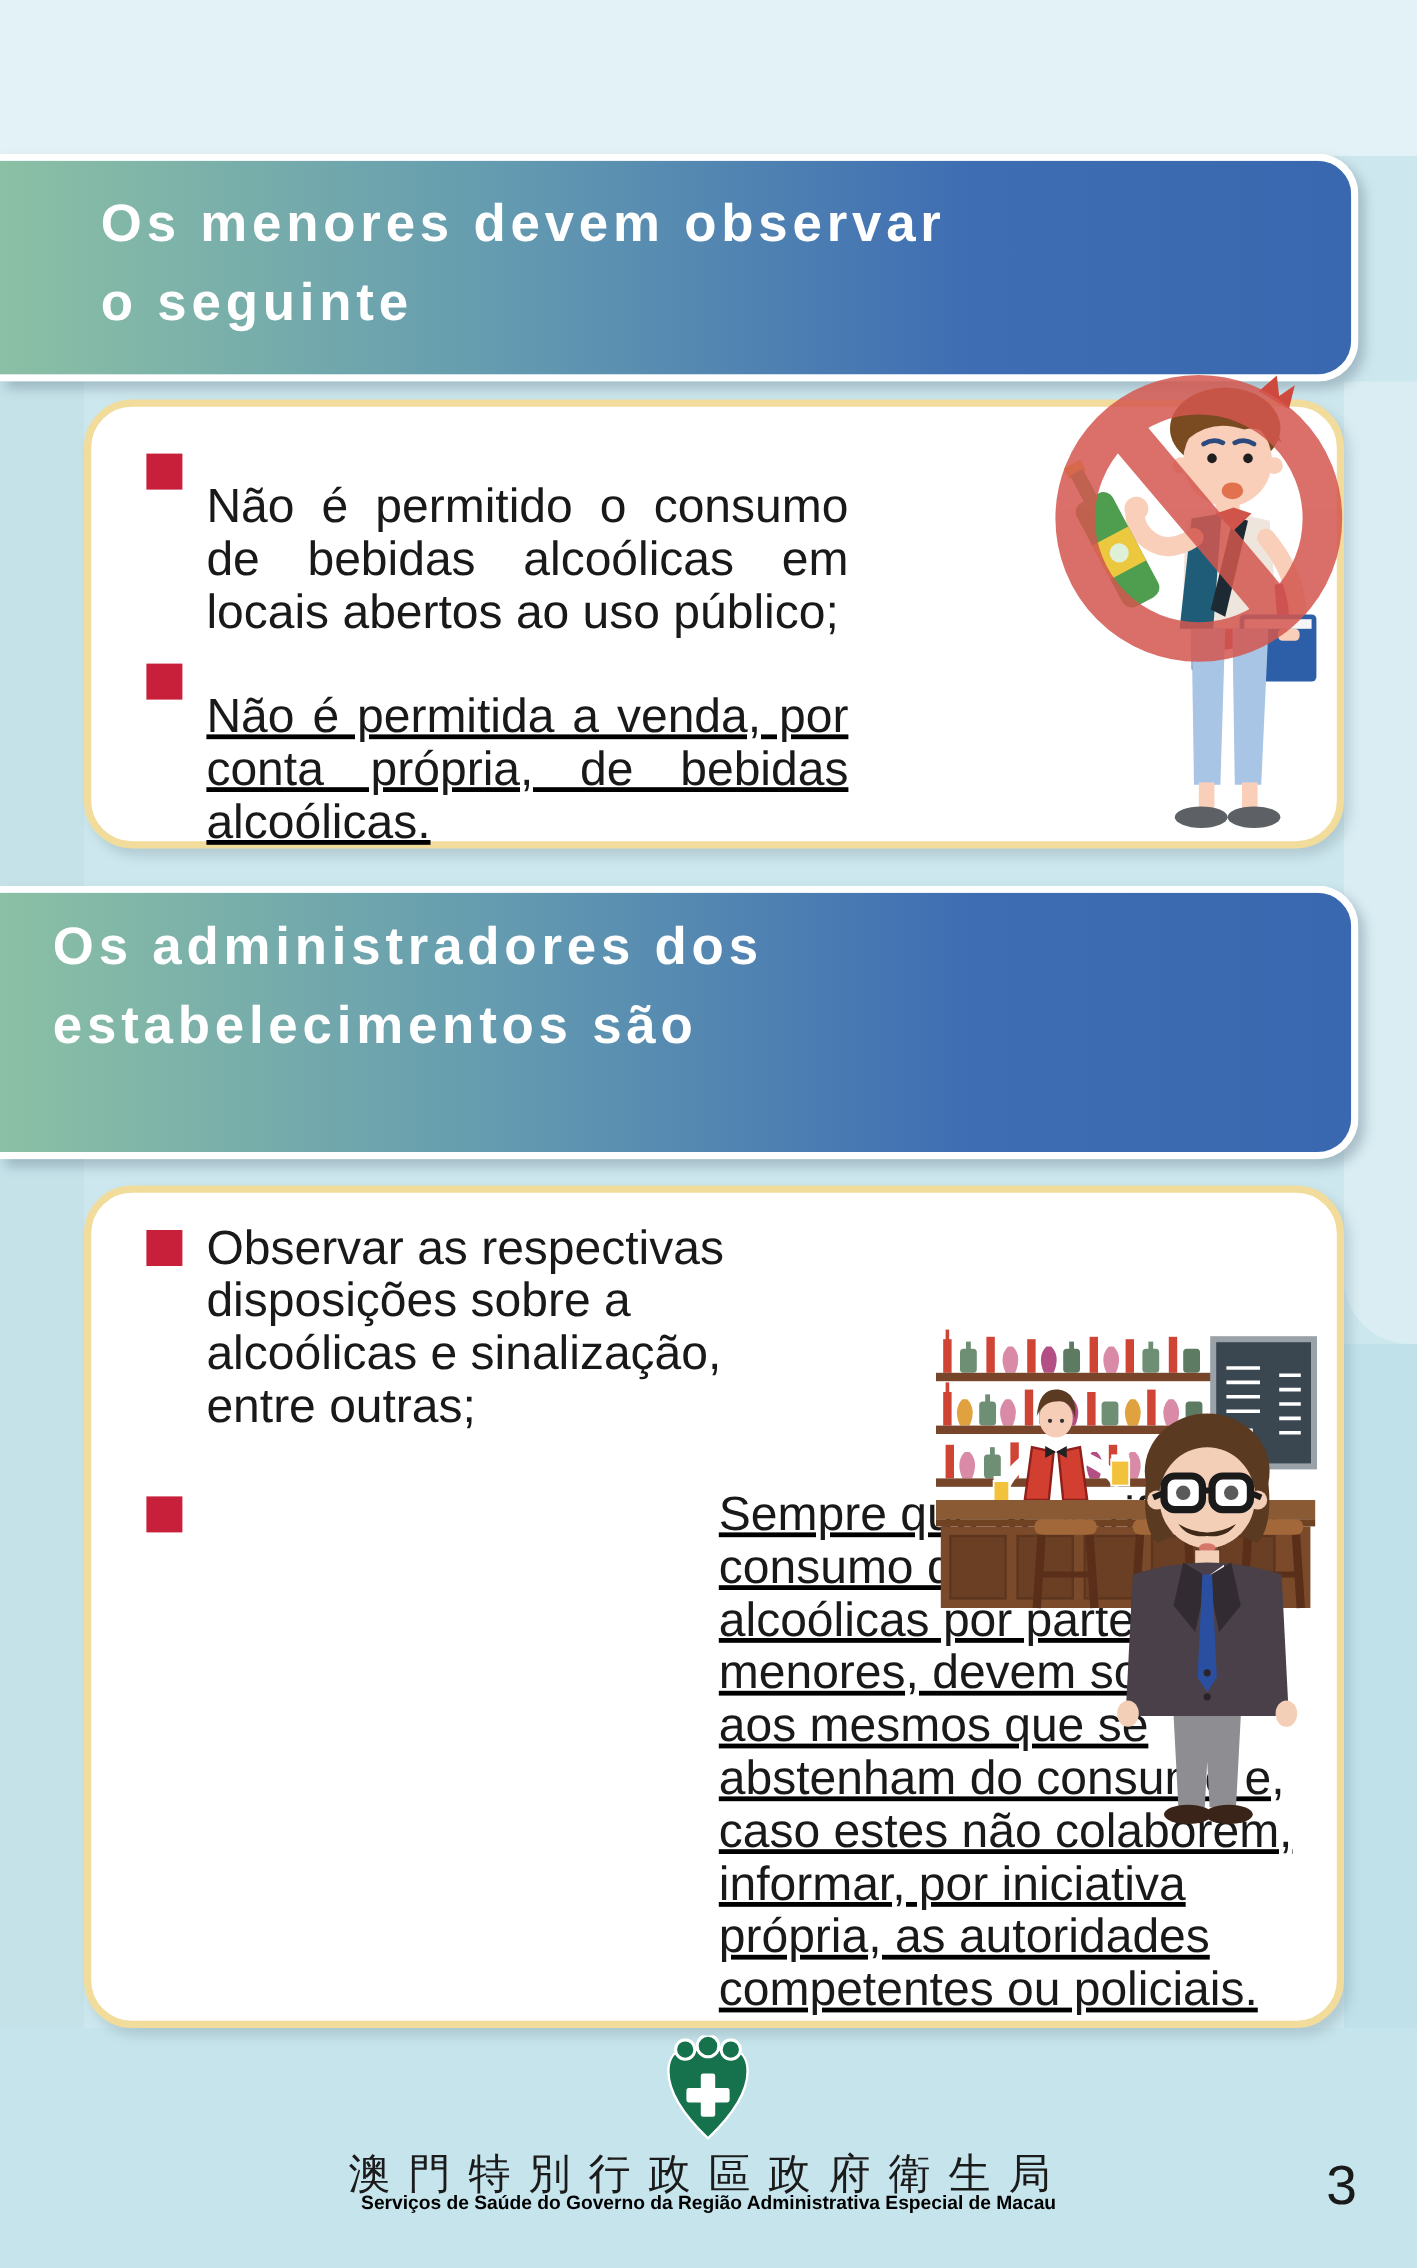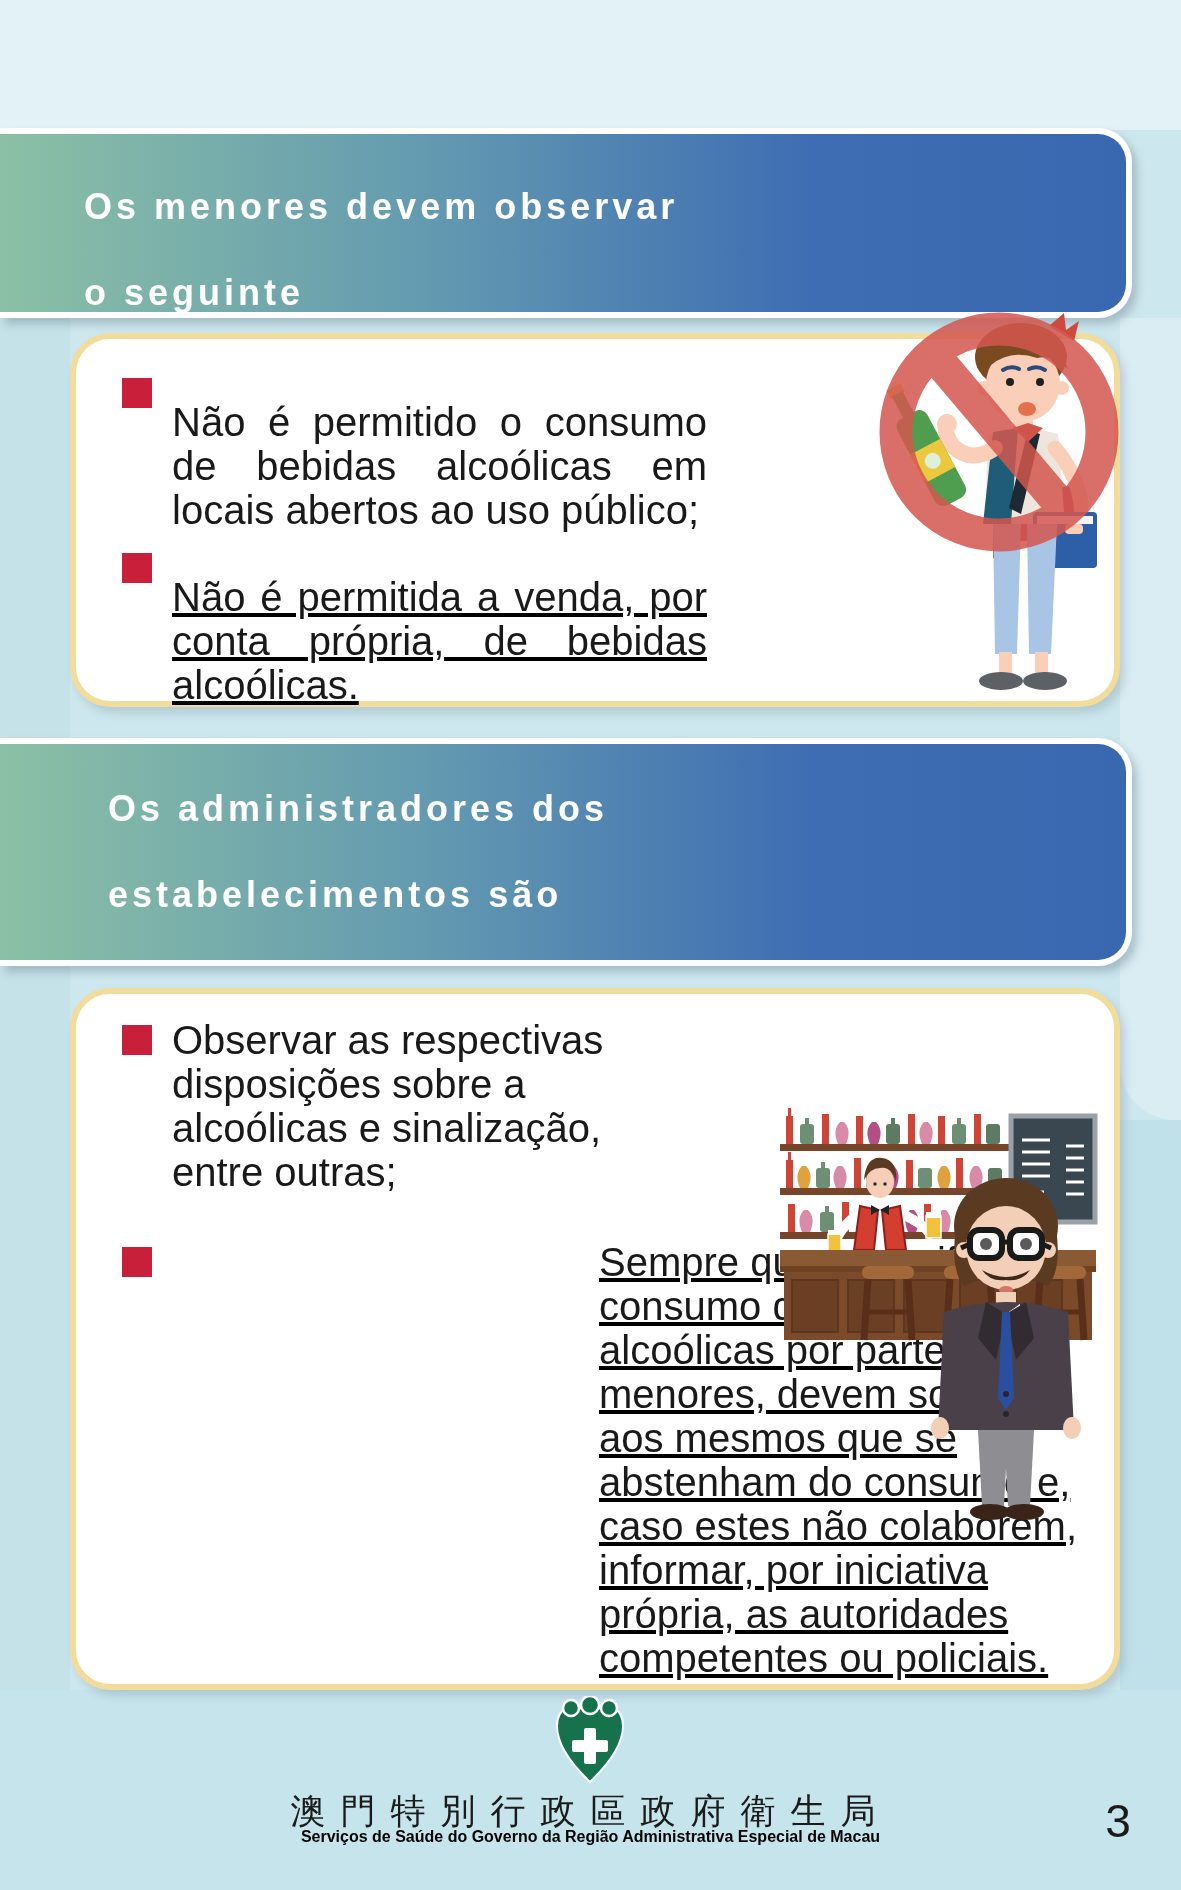--- a/index.html
+++ b/index.html
@@ -11,23 +11,23 @@
   .bg-left{left:0;top:318px;width:70px;height:1372px;background:#c5e2e9;}
   .bg-right-light{left:1120px;top:318px;width:61px;height:802px;background:#d9edf3;border-bottom-left-radius:55px;}
   .bg-right-dark{left:1120px;top:1120px;width:61px;height:570px;background:#c0e1ea;}
   .bg-footer{left:0;top:1690px;width:1181px;height:200px;background:#c6e4ec;}
   
   .banner{left:0;box-sizing:border-box;border:6px solid #fff;border-left:none;
           border-radius:0 34px 34px 0;
           background:linear-gradient(90deg,#8bc0a5 0%,#639ab0 38%,#3e6db3 72%,#3a68b0 100%);
           box-shadow:5px 6px 9px rgba(96,118,134,.38);
           color:#fff;font-weight:bold;letter-spacing:4px;}
-  .banner .bl{font-size:36px;line-height:66px;white-space:nowrap;margin-top:20px;}
+  .banner .bl{font-size:44px;line-height:66px;white-space:nowrap;}
   #banner1{top:128px;height:190px;width:1132px;padding:20px 0 0 84px;}
-  #banner2{top:738px;height:228px;width:1132px;padding:12px 0 0 108px;}
+  #banner2{top:738px;height:228px;width:1132px;padding:12px 0 0 44px;}
   
   .card{left:70px;width:1050px;box-sizing:border-box;background:#fff;
         border:6px solid #f2dc9c;border-radius:40px;
         box-shadow:5px 6px 9px rgba(110,132,142,.28);}
   #card1{top:333px;height:374px;padding:32px 0 0 46px;}
   #card2{top:988px;height:702px;padding:24px 0 0 46px;}
   .brow{display:flex;align-items:flex-start;}
   .brow + .brow{margin-top:14px;text-decoration:underline;}
   #card2 .brow + .brow{margin-top:46px;justify-content:space-between;}
   .sq{flex:0 0 30px;width:30px;height:30px;background:#c81f3b;margin:7px 20px 0 0;}

